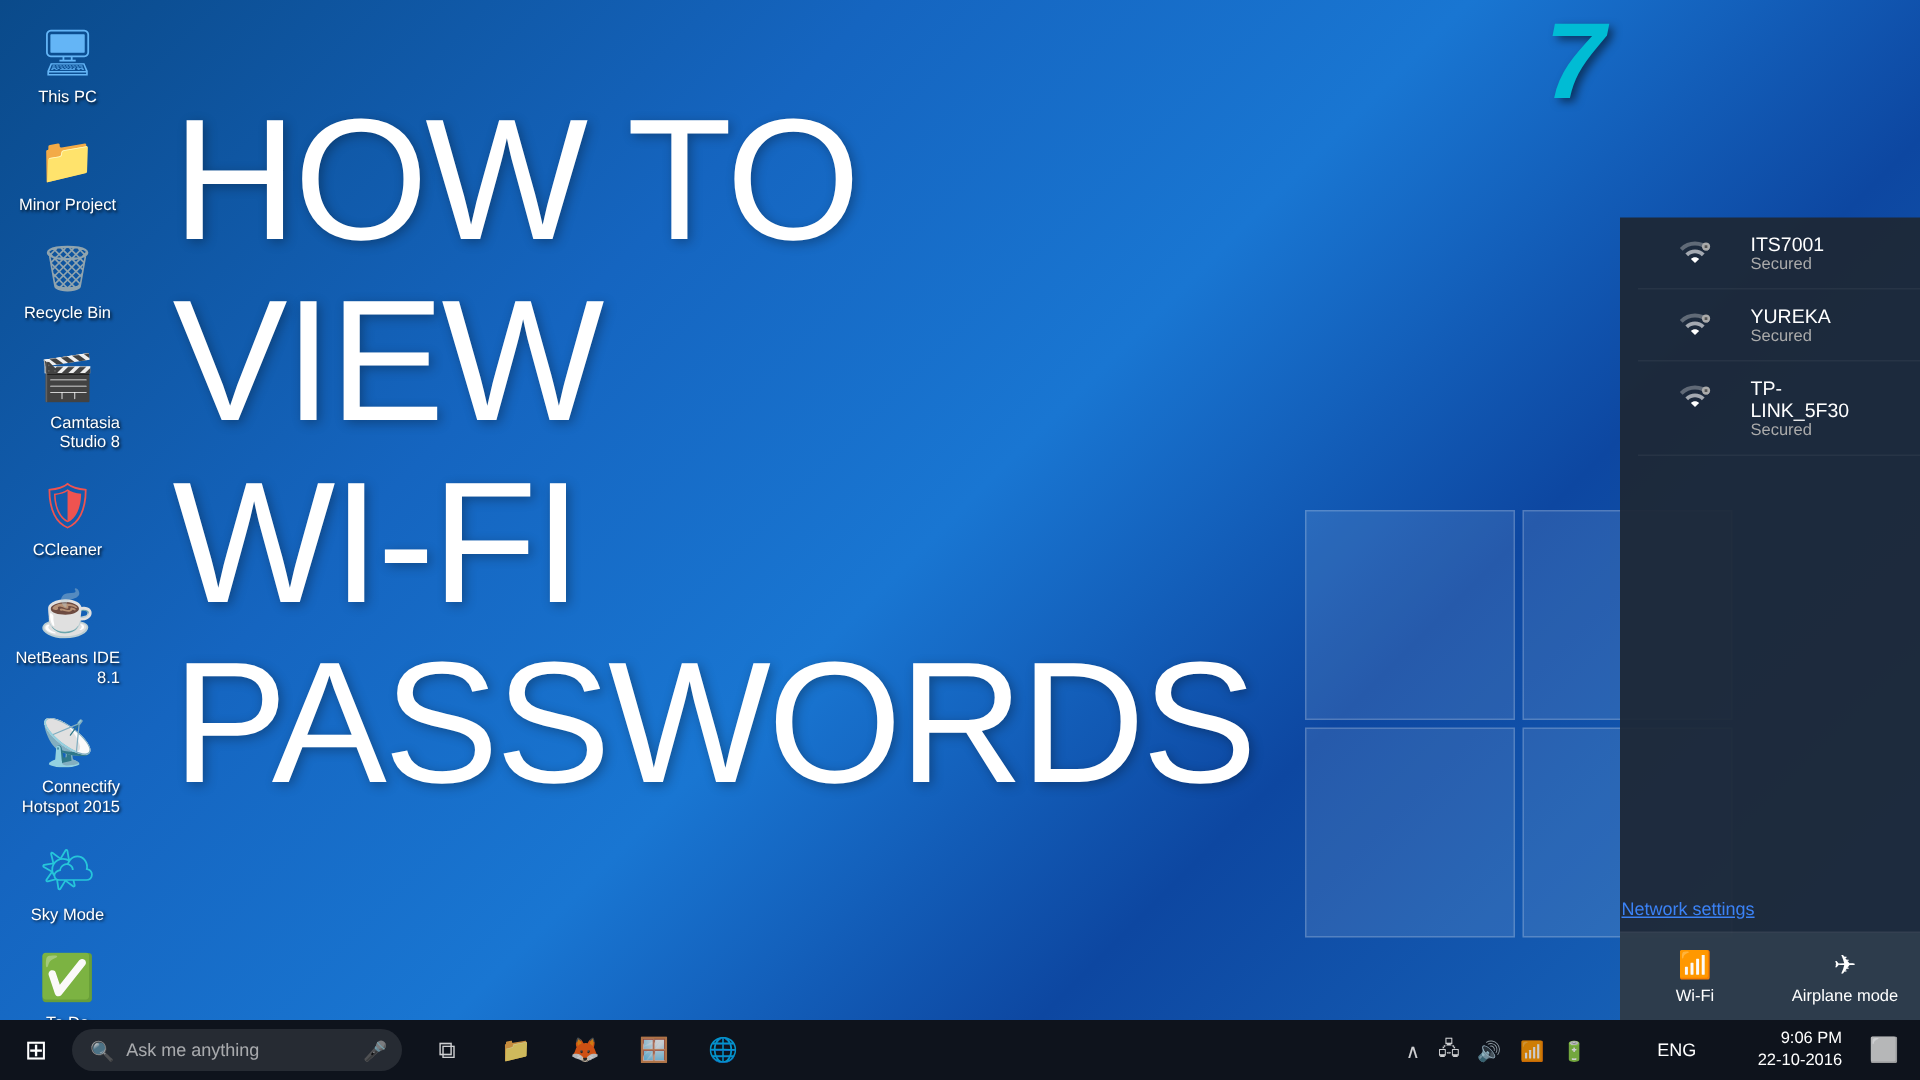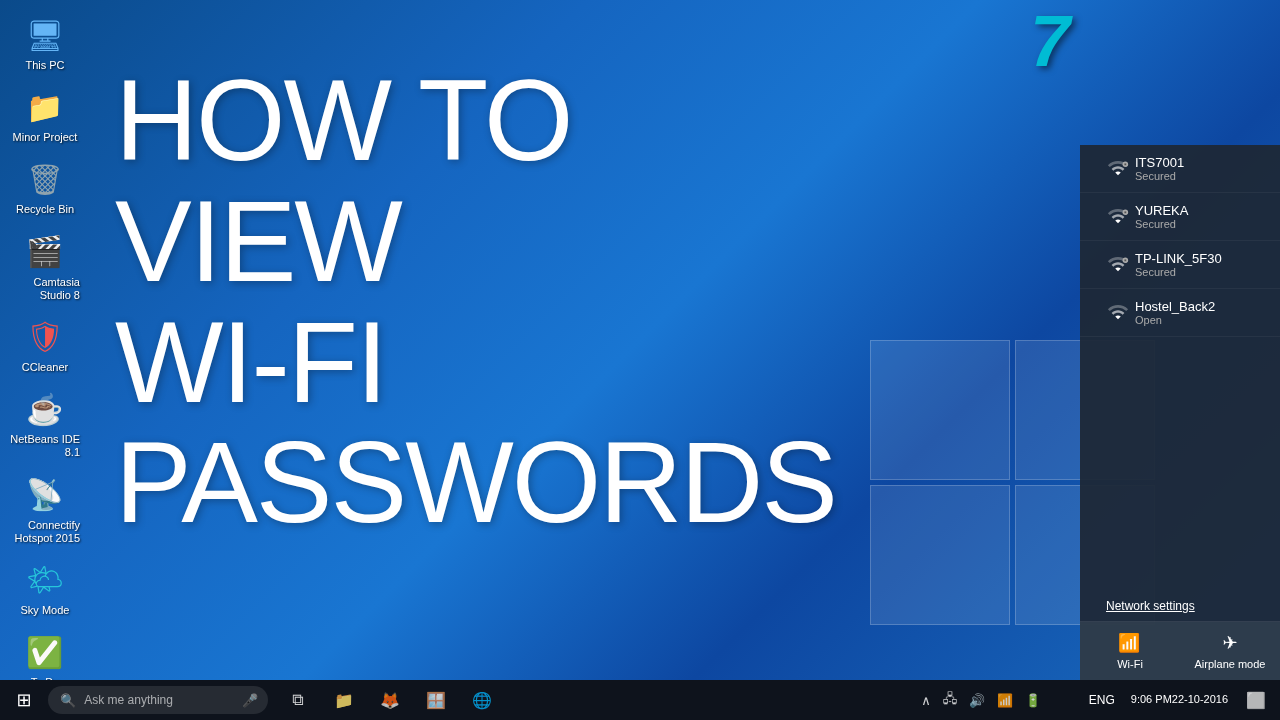--- a/index.html
+++ b/index.html
@@ -105,21 +105,22 @@
       display: flex;
       flex-direction: column;
     }
 
     .wifi-network {
       padding: 10px 27px;
       cursor: pointer;
       border-bottom: 1px solid rgba(255,255,255,0.05);
       display: flex;
       align-items: flex-start;
-      gap: 6px;
+      gap: 26px;
+      margin-left: 12px;
     }
 
     .wifi-icon-svg {
       width: 22px;
       height: 22px;
       flex-shrink: 0;
       margin-top: 2px;
     }
 
     .wifi-info .wifi-name {
@@ -128,22 +129,22 @@
       font-weight: 400;
     }
     .wifi-info .wifi-status {
       color: #aaa;
       font-size: 11px;
     }
 
     .wifi-panel-spacer { flex: 1; }
 
     .network-settings-link {
-      padding: 8px 26px;
-      color: #ffffff;
+      padding: 8px 1px;
+      color: #3b82f6;
       font-size: 12px;
       cursor: pointer;
       text-decoration: underline;
     }
 
     .wifi-bottom-buttons {
       display: flex;
       border-top: 1px solid rgba(255,255,255,0.1);
     }
 
@@ -238,27 +239,28 @@
 
     .tray-icon {
       color: rgba(255,255,255,0.8);
       font-size: 13px;
       padding: 4px;
       cursor: pointer;
     }
 
     .tray-clock {
       display: flex;
-      flex-direction: row;
+      flex-direction: column;
       align-items: flex-end;
       color: white;
       font-size: 11px;
       padding: 0 8px;
       cursor: pointer;
       line-height: 1.4;
+      margin-left: 25px;
     }
 
     .tray-notification {
       color: rgba(255,255,255,0.8);
       font-size: 16px;
       padding: 4px 6px;
       cursor: pointer;
     }
 
     
@@ -374,31 +376,20 @@
     <svg class="wifi-icon-svg" viewBox="0 0 24 24" fill="white" xmlns="http://www.w3.org/2000/svg">
         <path d="M1 9l2 2c5-5 13-5 18 0l2-2C16.93 2.93 7.08 2.93 1 9z" opacity="0.3"></path>
         <path d="M5 13l2 2c2.76-2.76 7.24-2.76 10 0l2-2C15.14 9.14 8.87 9.14 5 13z" opacity="0.6"></path>
         <path d="M9 17l3 3 3-3c-1.65-1.66-4.34-1.66-6 0z"></path>
         <circle cx="20" cy="8" r="3" fill="#aaa"></circle>
         <path d="M19 7h2v2h-2z" fill="#555"></path>
       </svg>
     <div class="wifi-info">
       <div class="wifi-name">TP-LINK_5F30</div>
       <div class="wifi-status">Secured</div>
-    </div>
-  </div>
-        <div class="wifi-network">
-    <svg class="wifi-icon-svg" viewBox="0 0 24 24" fill="white" xmlns="http://www.w3.org/2000/svg">
-        <path d="M1 9l2 2c5-5 13-5 18 0l2-2C16.93 2.93 7.08 2.93 1 9z" opacity="0.3"></path>
-        <path d="M5 13l2 2c2.76-2.76 7.24-2.76 10 0l2-2C15.14 9.14 8.87 9.14 5 13z" opacity="0.6"></path>
-        <path d="M9 17l3 3 3-3c-1.65-1.66-4.34-1.66-6 0z"></path>
-      </svg>
-    <div class="wifi-info">
-      <div class="wifi-name">Hostel_Back2</div>
-      <div class="wifi-status">Open</div>
     </div>
   </div>
       </div>
     <div class="wifi-panel-spacer"></div>
     <div class="network-settings-link">Network settings</div>
     <div class="wifi-bottom-buttons">
       <div class="wifi-bottom-btn">
         <span class="btn-icon">📶</span>
         <span>Wi-Fi</span>
       </div>

